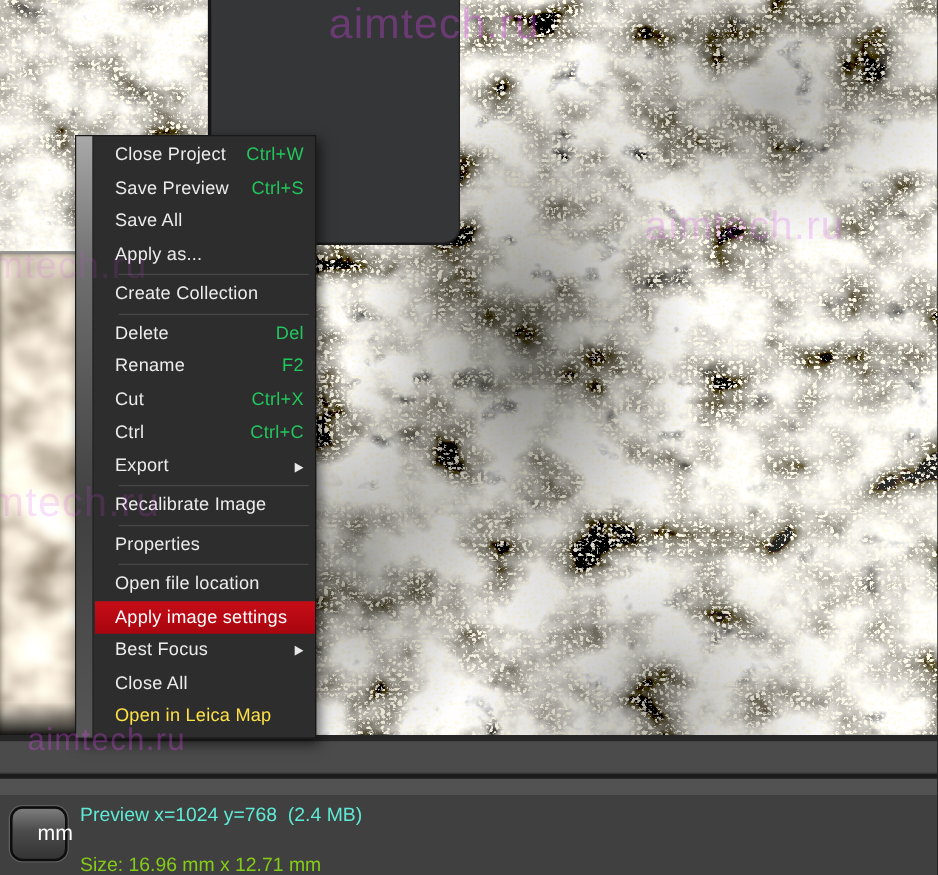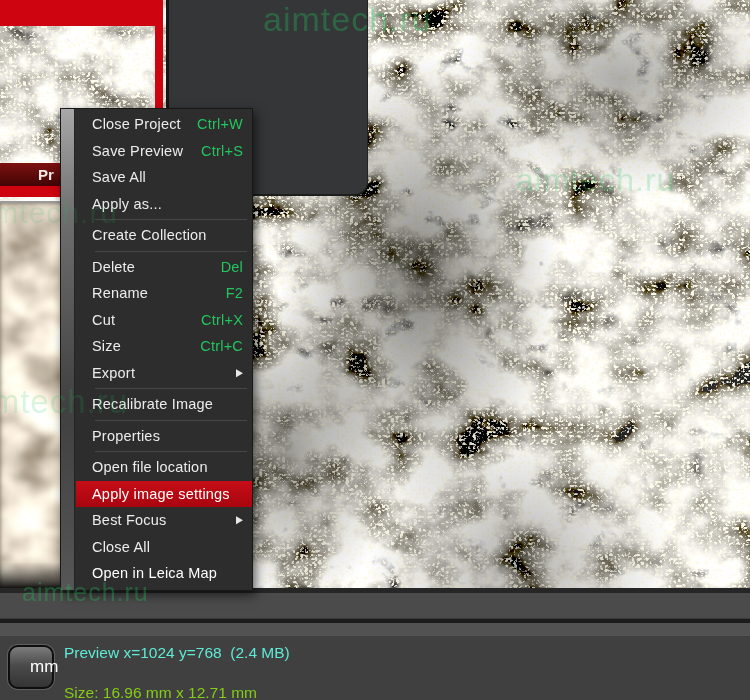--- a/index.html
+++ b/index.html
@@ -67,42 +67,42 @@
     padding:0 9px 0 16px; color:#ececec; font-size:14.5px; letter-spacing:0.2px;
     white-space:nowrap; cursor:default;
   }
   .menu-item .mi-label{pointer-events:none;}
   .menu-item .mi-shortcut{color:#22c55e; font-size:14.5px; pointer-events:none;}
   .menu-item .mi-arrow{font-size:9px; color:#e8e8e8; transform:scaleY(1.15); pointer-events:none;}
   .menu-item.highlighted{
     background:linear-gradient(var(--highlight,#c60d17), #a8050f);
     color:#ffffff;
   }
-  .menu-item.disabled{color:#ffffff;}
+  .menu-item.disabled{color:#fde047;}
   .menu-sep{height:1px; background:#474747; margin:2px 5px 2px 19px;}
 
   
   .bar-line1 {position:absolute; left:0; top:588px; width:750px; height:5px;  background:#262626; z-index:5;}
   .bar-strip1{position:absolute; left:0; top:593px; width:750px; height:26px; background:#4b4b4b; z-index:5;
               border-bottom:1px solid #3a3a3a;}
   .bar-line2 {position:absolute; left:0; top:619px; width:750px; height:4px;  background:#1c1c1c; z-index:5;}
   .bar-strip2{position:absolute; left:0; top:623px; width:750px; height:13px; background:#525252; z-index:5;}
   .status-bar{position:absolute; left:0; top:636px; width:750px; height:64px; background:#404040; z-index:5;}
   .unit-button{
     position:absolute; left:8px; top:9px; width:46px; height:44px;
     border:2px solid #0e0e0e; border-radius:10px;
     background:linear-gradient(#7d7d7d, #4b4b4b 45%, #343434);
     box-shadow:0 0 0 1px #5f5f5f;
     color:#ffffff; font-size:17px; text-align:center; line-height:40px; cursor:pointer;padding-left:20px;
   }
   .status-text1{position:absolute; left:64px; top:8px;  color:#5eead4; font-size:15.5px; white-space:pre;}
   .status-text2{position:absolute; left:64px; top:48px; color:#84cc16; font-size:15.5px; white-space:pre;}
 
   
-  .wm{position:absolute; z-index:40; color:#22c55e; pointer-events:none; font-family:"Liberation Sans",sans-serif; letter-spacing:1px;}
+  .wm{position:absolute; z-index:40; color:#d946ef; pointer-events:none; font-family:"Liberation Sans",sans-serif; letter-spacing:1px;}
   .wm1{left:263px; top:0px;   font-size:34px; opacity:0.32;}
   .wm2{left:516px; top:162px; font-size:32px; opacity:0.20;}
   .wm3{left:-32px; top:196px; font-size:30px; opacity:0.13;}
   .wm4{left:-36px; top:383px; font-size:33px; opacity:0.16;}
   .wm5{left:22px;  top:578px; font-size:25px; opacity:0.32;}
 </style>
 </head>
 <body>
 
 <div id="app" style="--highlight: #c60d17; --sel-red: #ce0410;">
@@ -129,28 +129,20 @@
 
   <div class="main-image">
     <svg width="750" height="588">
       <rect x="0" y="0" width="750" height="588" fill="#b2afa7" filter="url(#graniteF)"></rect>
     </svg>
   </div>
   <div class="macro-shade"></div>
 
   <div class="popup-panel"></div>
 
-  <div class="thumb-selected">
-    <div class="thumb-img">
-      <svg width="155" height="137">
-        <rect x="0" y="0" width="155" height="137" fill="#a9a69e" filter="url(#graniteF)"></rect>
-      </svg>
-    </div>
-    <div class="thumb-label">Pr</div>
-  </div>
 
   <div class="thumb-plain">
     <svg width="161" height="385">
       <rect x="0" y="0" width="161" height="385" fill="#c9bda2" filter="url(#beigeF)"></rect>
     </svg>
     <div class="fade"></div>
   </div>
 
   <div class="context-menu">
     <div class="menu-strip"></div>
@@ -180,21 +172,21 @@
         </div>
         <div class="menu-item">
           <span class="mi-label">Rename</span>
           <span class="mi-shortcut">F2</span>
         </div>
         <div class="menu-item">
           <span class="mi-label">Cut</span>
           <span class="mi-shortcut">Ctrl+X</span>
         </div>
         <div class="menu-item">
-          <span class="mi-label">Size</span>
+          <span class="mi-label">Ctrl</span>
           <span class="mi-shortcut">Ctrl+C</span>
         </div>
         <div class="menu-item">
           <span class="mi-label">Export</span>
           <span class="mi-arrow">▶</span>
         </div>
         <div class="menu-sep"></div>
         <div class="menu-item">
           <span class="mi-label">Recalibrate Image</span>
         </div>

